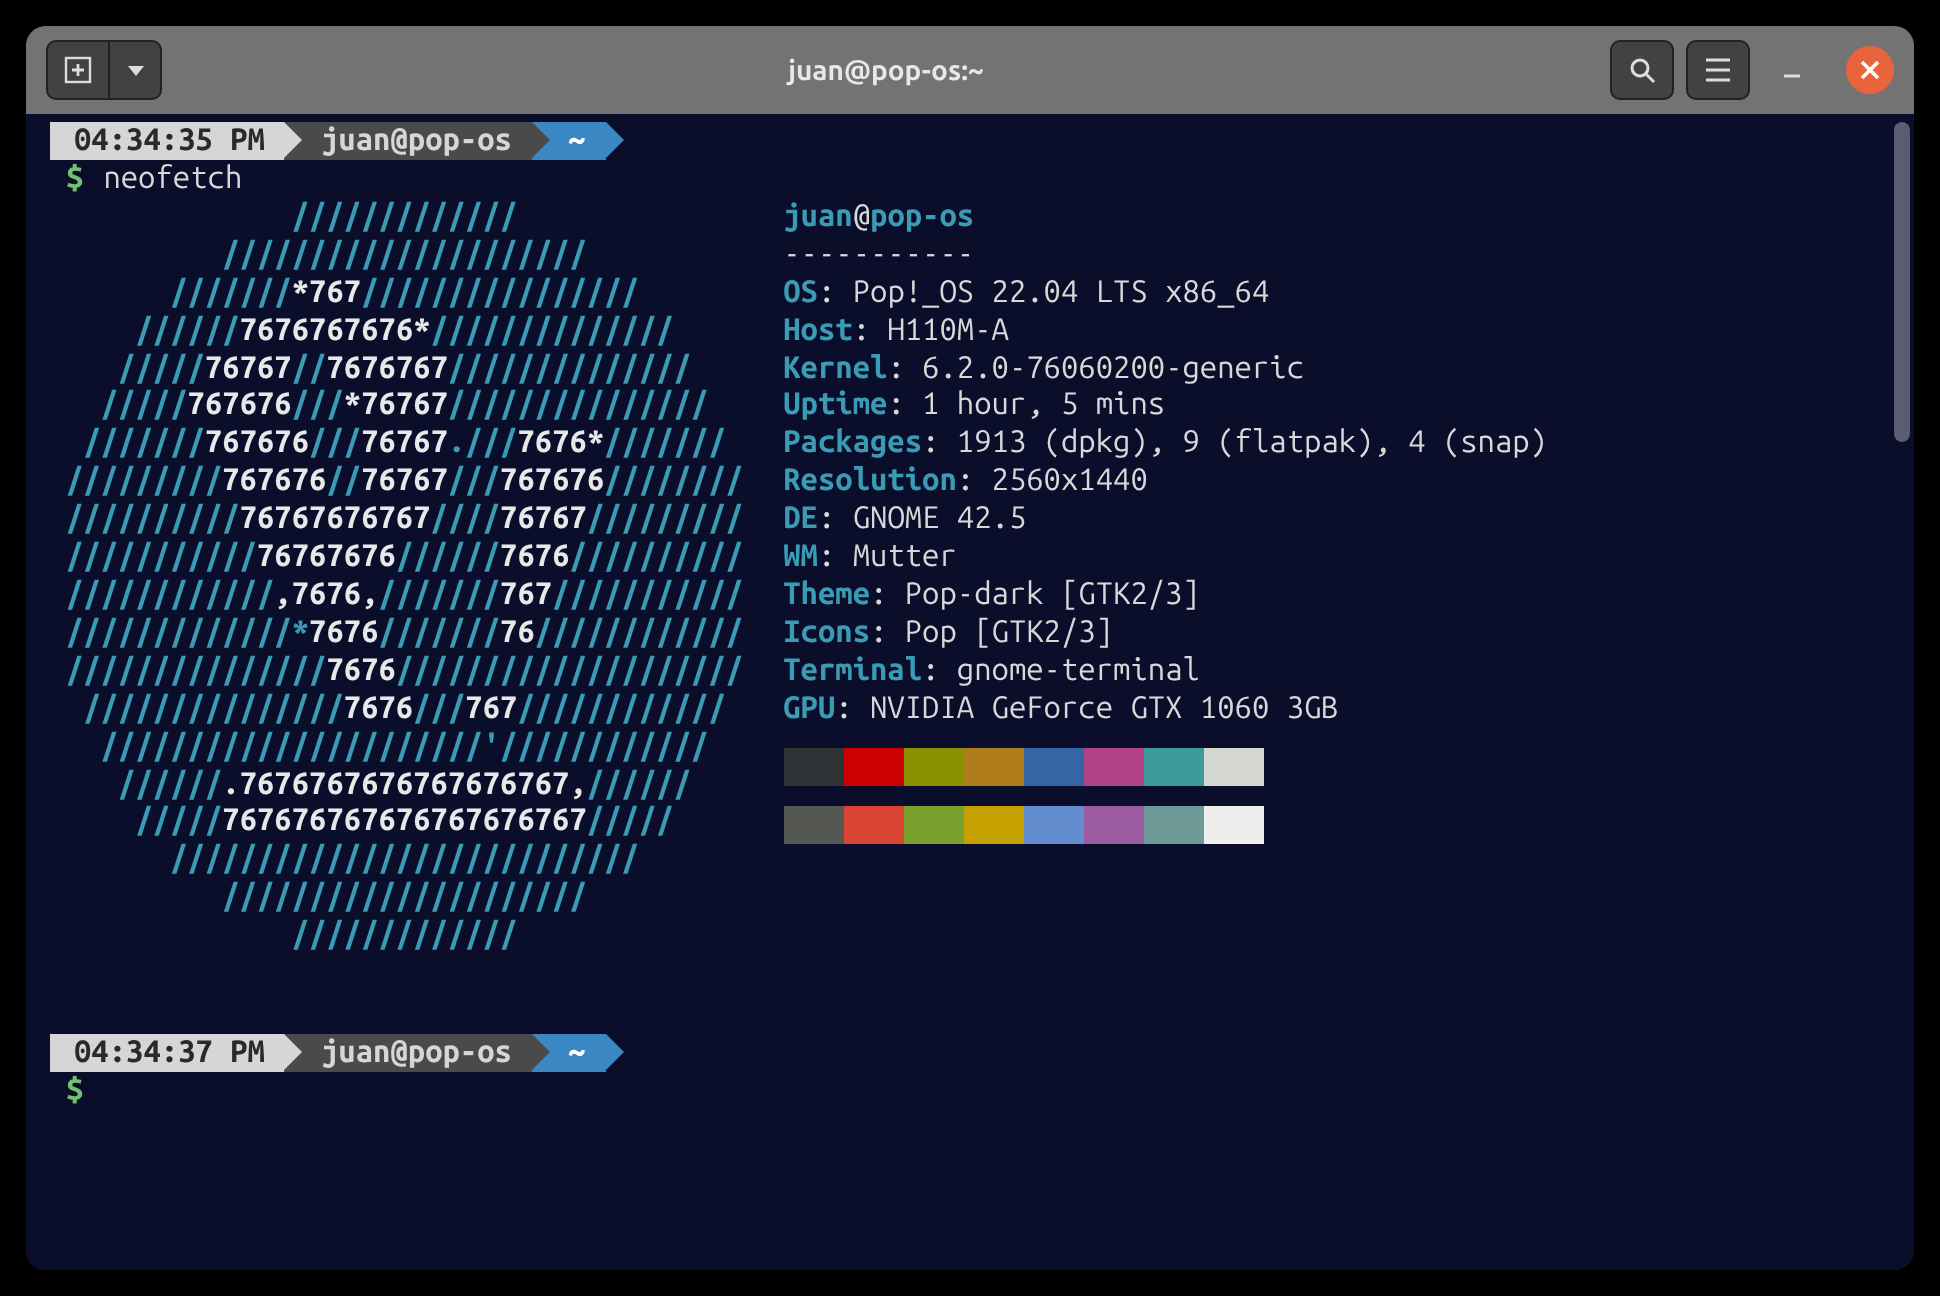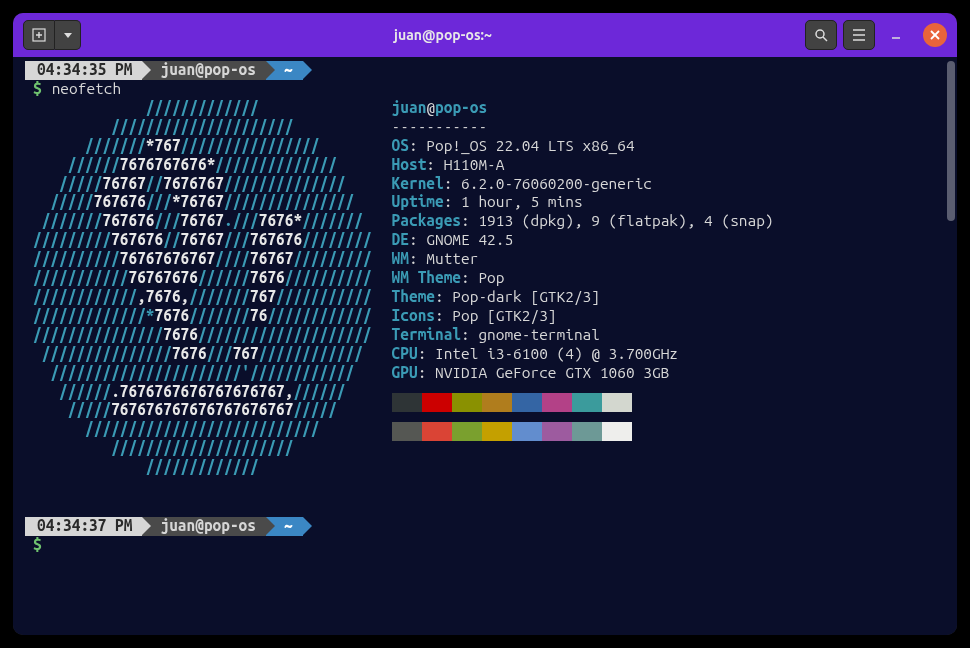--- a/index.html
+++ b/index.html
@@ -16,21 +16,21 @@
 .window {
   width: 944px;
   height: 622px;
   background: #2b2b2b;
   border-radius: 10px;
   overflow: hidden;
   display: flex;
   flex-direction: column;
 }
 .titlebar {
-  background: #6d28d9;
+  background: #737373;
   height: 44px;
   display: flex;
   align-items: center;
   padding: 0 10px;
   gap: 6px;
 }
 .tb-left { display: flex; gap: 0; }
 .tb-btn {
   background: #424242;
   border: 1px solid #222;
@@ -215,27 +215,26 @@
       <div class="ascii-art" id="ascii"><div>             <span class="c-slash">/////////////</span></div><div>         <span class="c-slash">/////////////////////</span></div><div>      <span class="c-slash">///////</span><span class="c-num">*767</span><span class="c-slash">////////////////</span></div><div>    <span class="c-slash">//////</span><span class="c-num">7676767676*</span><span class="c-slash">//////////////</span></div><div>   <span class="c-slash">/////</span><span class="c-num">76767</span><span class="c-slash">//</span><span class="c-num">7676767</span><span class="c-slash">//////////////</span></div><div>  <span class="c-slash">/////</span><span class="c-num">767676</span><span class="c-slash">///</span><span class="c-num">*76767</span><span class="c-slash">///////////////</span></div><div> <span class="c-slash">///////</span><span class="c-num">767676</span><span class="c-slash">///</span><span class="c-num">76767</span><span class="c-slash">.///</span><span class="c-num">7676*</span><span class="c-slash">///////</span></div><div><span class="c-slash">/////////</span><span class="c-num">767676</span><span class="c-slash">//</span><span class="c-num">76767</span><span class="c-slash">///</span><span class="c-num">767676</span><span class="c-slash">////////</span></div><div><span class="c-slash">//////////</span><span class="c-num">76767676767</span><span class="c-slash">////</span><span class="c-num">76767</span><span class="c-slash">/////////</span></div><div><span class="c-slash">///////////</span><span class="c-num">76767676</span><span class="c-slash">//////</span><span class="c-num">7676</span><span class="c-slash">//////////</span></div><div><span class="c-slash">////////////</span><span class="c-num">,</span><span class="c-num">7676</span><span class="c-num">,</span><span class="c-slash">///////</span><span class="c-num">767</span><span class="c-slash">///////////</span></div><div><span class="c-slash">/////////////*</span><span class="c-num">7676</span><span class="c-slash">///////</span><span class="c-num">76</span><span class="c-slash">////////////</span></div><div><span class="c-slash">///////////////</span><span class="c-num">7676</span><span class="c-slash">////////////////////</span></div><div> <span class="c-slash">///////////////</span><span class="c-num">7676</span><span class="c-slash">///</span><span class="c-num">767</span><span class="c-slash">////////////</span></div><div>  <span class="c-slash">//////////////////////'</span><span class="c-slash">////////////</span></div><div>   <span class="c-slash">//////</span><span class="c-num">.7676767676767676767,</span><span class="c-slash">//////</span></div><div>    <span class="c-slash">/////</span><span class="c-num">767676767676767676767</span><span class="c-slash">/////</span></div><div>      <span class="c-slash">///////////////////////////</span></div><div>         <span class="c-slash">/////////////////////</span></div><div>             <span class="c-slash">/////////////</span></div></div>
       <div class="info">
         <div class="inf-row"><span class="inf-user">juan</span><span class="inf-at">@</span><span class="inf-hst">pop-os</span></div>
         <div class="dashes inf-row">-----------</div>
         <div id="inf-rows">
             <div class="inf-row"><span class="inf-key">OS</span><span class="inf-val">: Pop!_OS 22.04 LTS x86_64</span></div>
             <div class="inf-row"><span class="inf-key">Host</span><span class="inf-val">: H110M-A</span></div>
             <div class="inf-row"><span class="inf-key">Kernel</span><span class="inf-val">: 6.2.0-76060200-generic</span></div>
             <div class="inf-row"><span class="inf-key">Uptime</span><span class="inf-val">: 1 hour, 5 mins</span></div>
             <div class="inf-row"><span class="inf-key">Packages</span><span class="inf-val">: 1913 (dpkg), 9 (flatpak), 4 (snap)</span></div>
+            <div class="inf-row"><span class="inf-key">Resolution</span><span class="inf-val">: 2560x1440</span></div>
             <div class="inf-row"><span class="inf-key">DE</span><span class="inf-val">: GNOME 42.5</span></div>
             <div class="inf-row"><span class="inf-key">WM</span><span class="inf-val">: Mutter</span></div>
-            <div class="inf-row"><span class="inf-key">WM Theme</span><span class="inf-val">: Pop</span></div>
             <div class="inf-row"><span class="inf-key">Theme</span><span class="inf-val">: Pop-dark [GTK2/3]</span></div>
             <div class="inf-row"><span class="inf-key">Icons</span><span class="inf-val">: Pop [GTK2/3]</span></div>
             <div class="inf-row"><span class="inf-key">Terminal</span><span class="inf-val">: gnome-terminal</span></div>
-            <div class="inf-row"><span class="inf-key">CPU</span><span class="inf-val">: Intel i3-6100 (4) @ 3.700GHz</span></div>
             <div class="inf-row"><span class="inf-key">GPU</span><span class="inf-val">: NVIDIA GeForce GTX 1060 3GB</span></div>
           </div>
         <div class="color-row" id="cr1">
             <div class="color-box" style="background: rgb(46, 52, 54);"></div>
             <div class="color-box" style="background: rgb(204, 0, 0);"></div>
             <div class="color-box" style="background: rgb(138, 145, 1);"></div>
             <div class="color-box" style="background: rgb(176, 125, 29);"></div>
             <div class="color-box" style="background: rgb(52, 101, 164);"></div>
             <div class="color-box" style="background: rgb(179, 65, 135);"></div>
             <div class="color-box" style="background: rgb(59, 155, 156);"></div>

